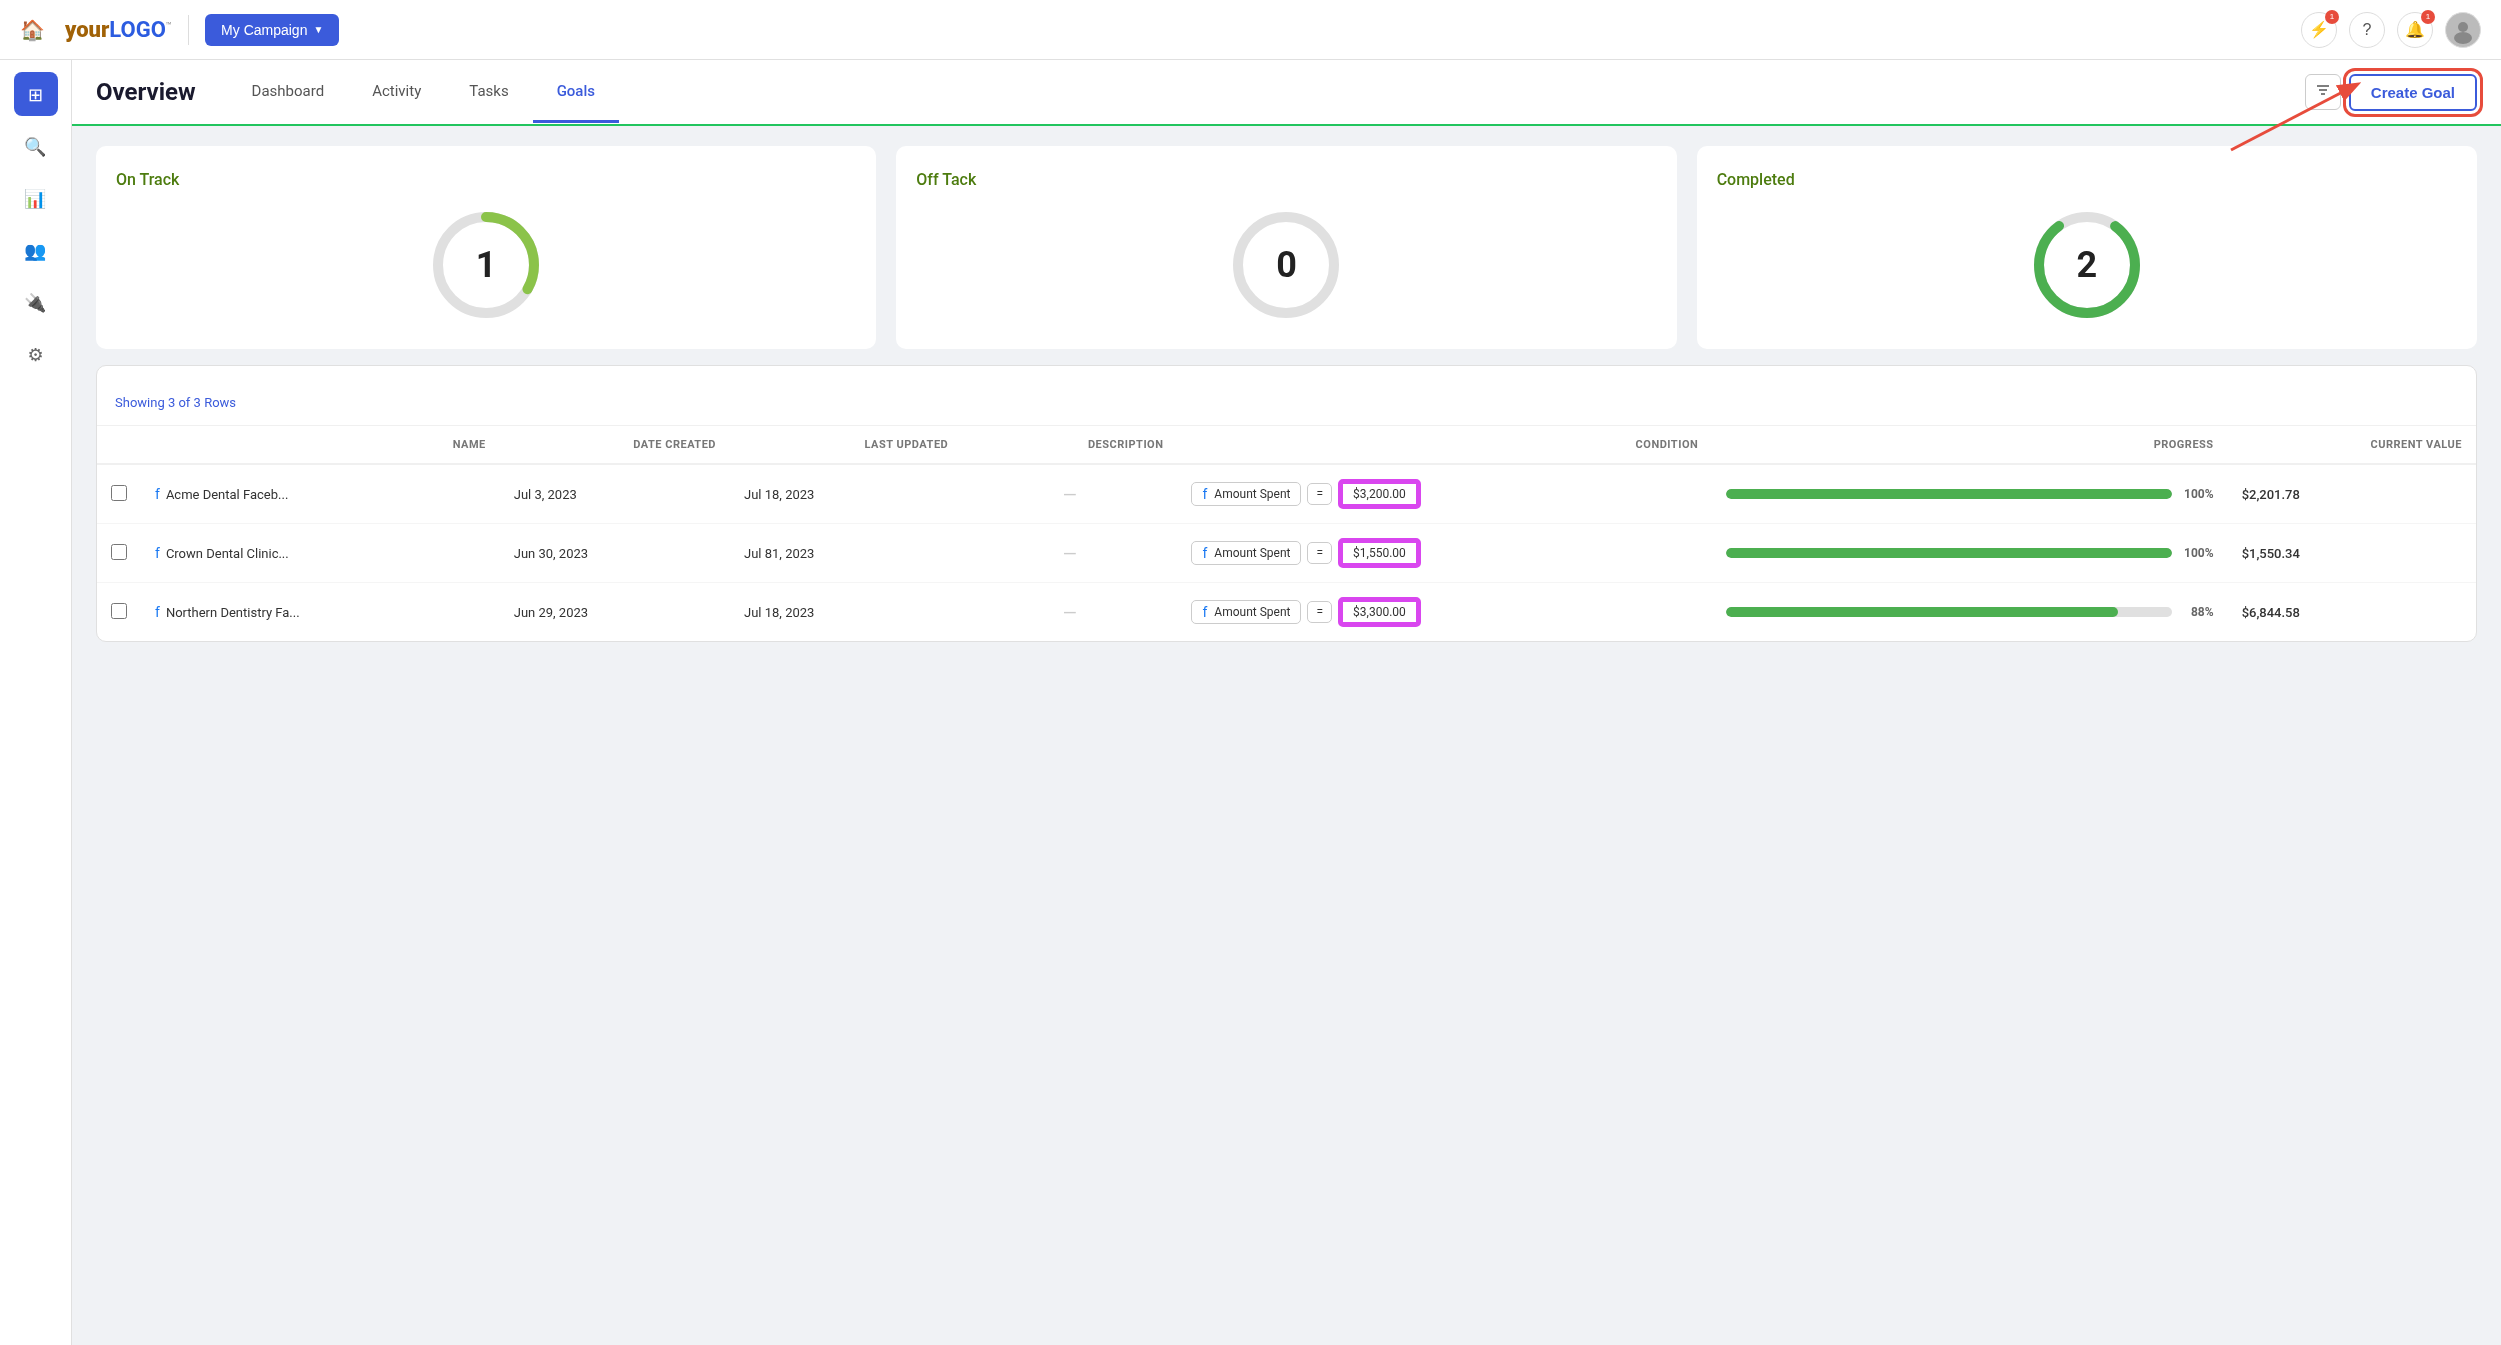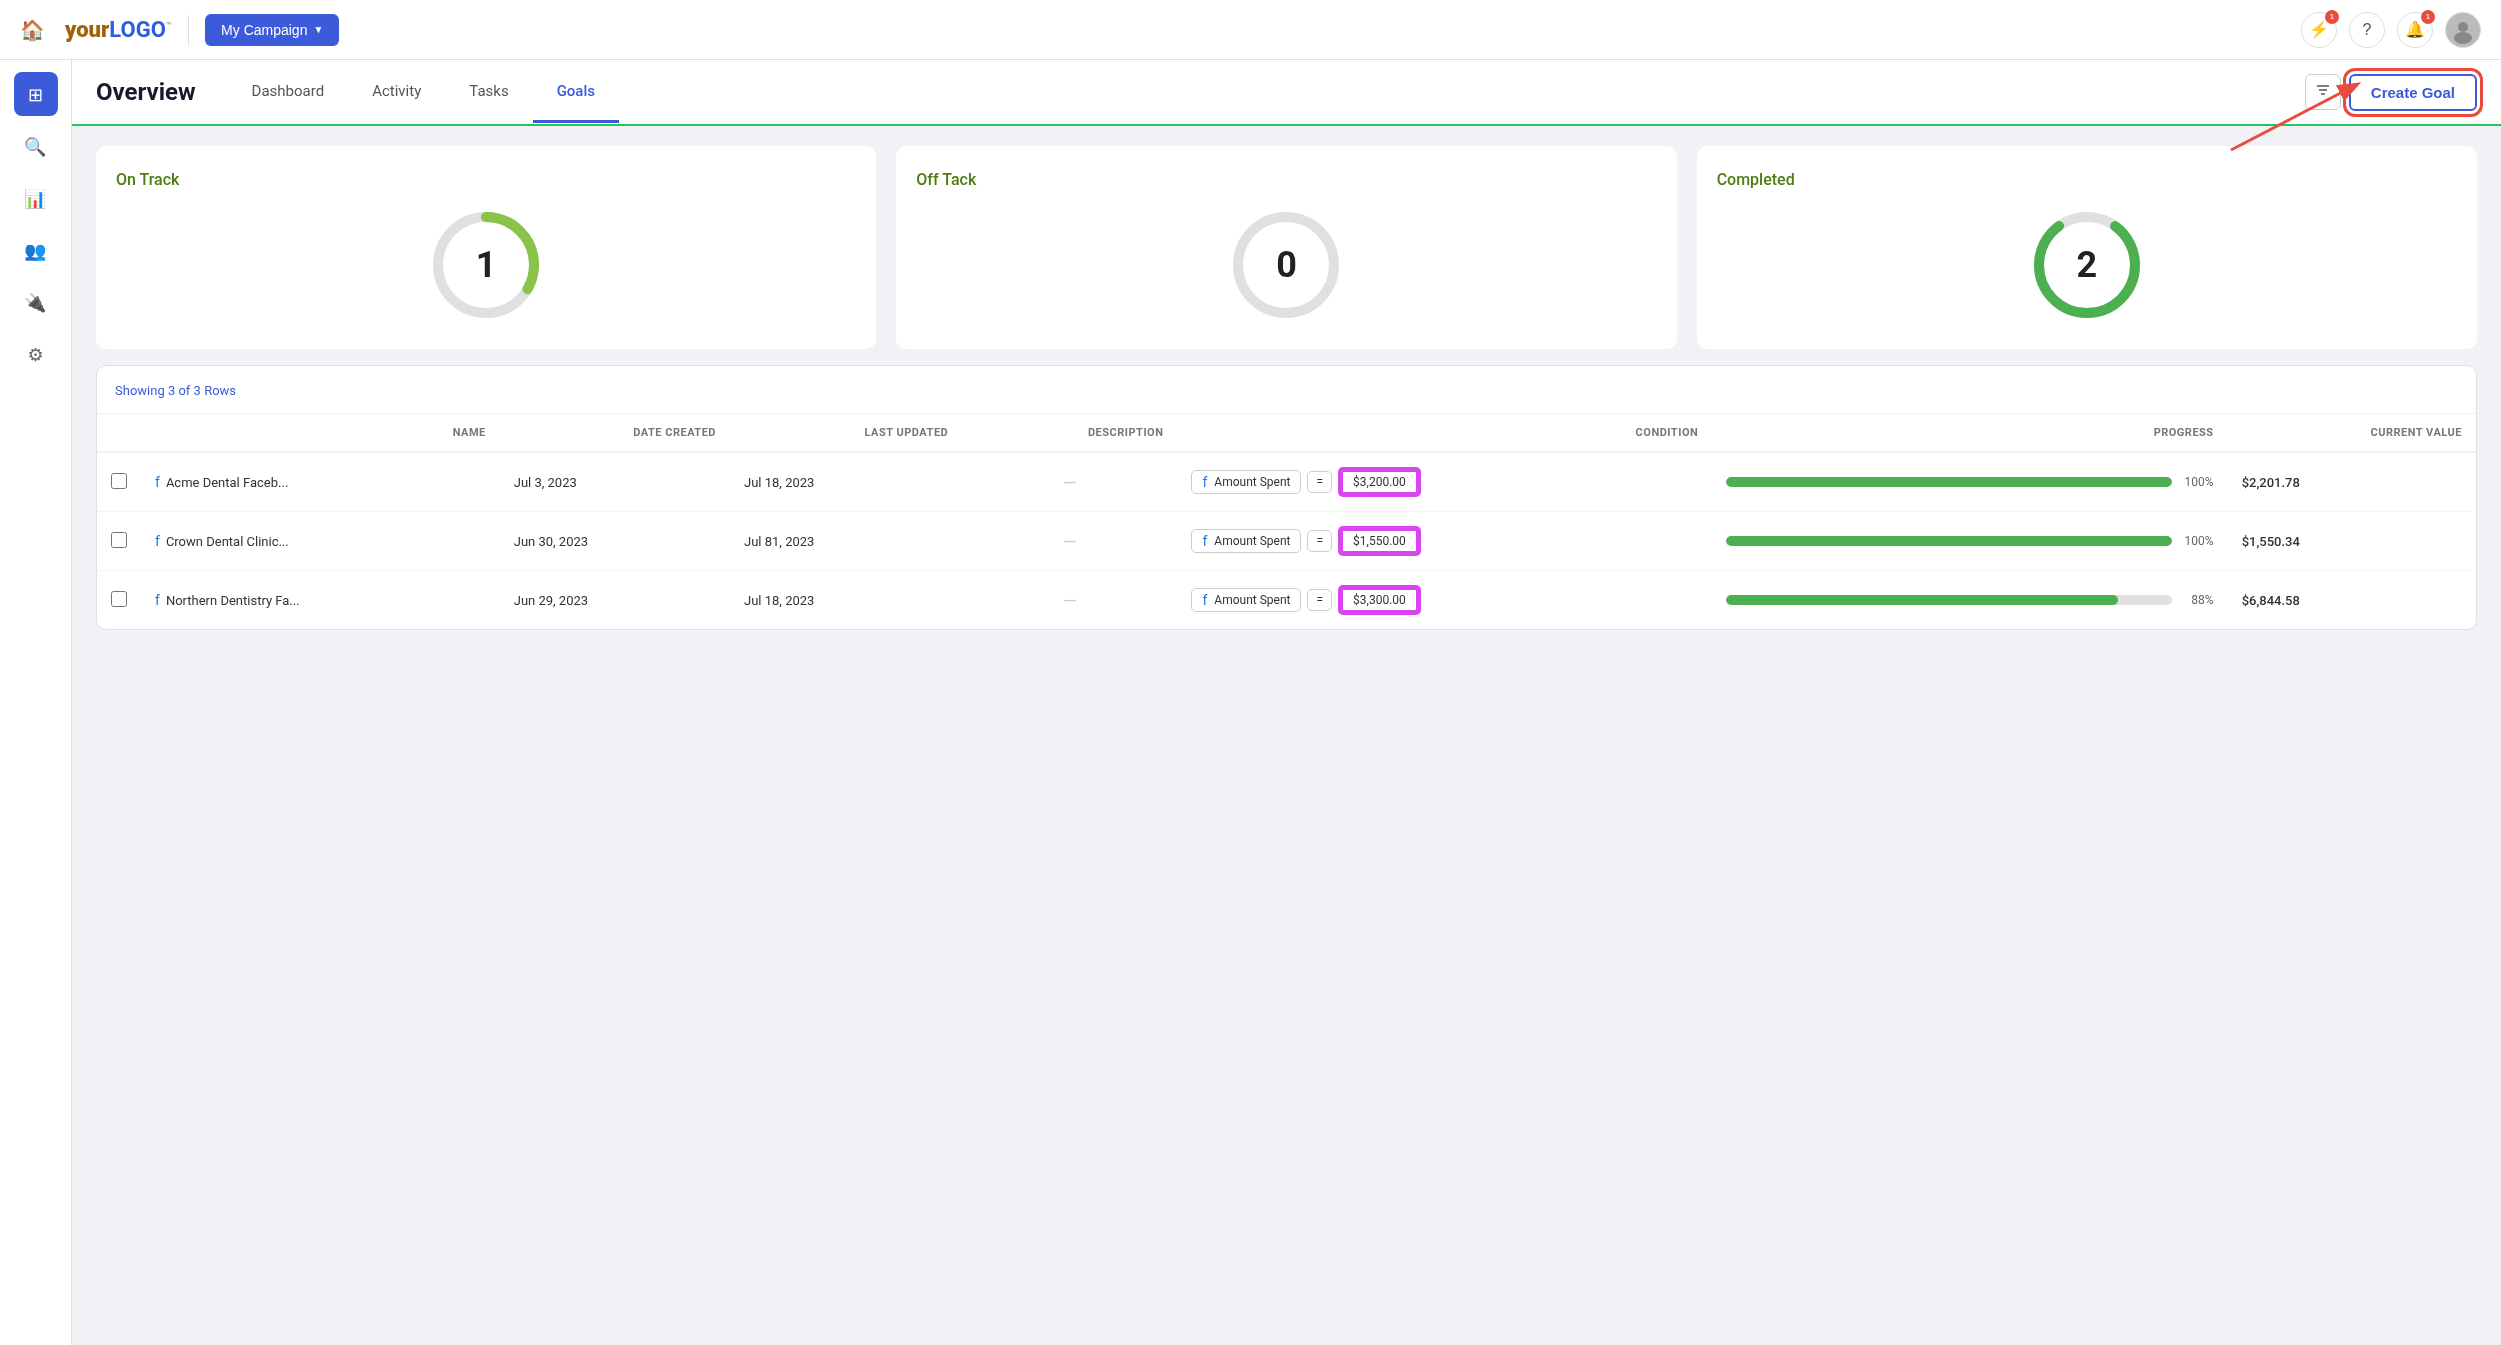--- a/index.html
+++ b/index.html
@@ -94,21 +94,21 @@
     .donut-container { display: flex; align-items: center; justify-content: center; width: 100%; }
     .donut-wrapper { position: relative; width: 120px; height: 120px; }
     .donut-wrapper .donut-num {
       position: absolute; top: 50%; left: 50%; transform: translate(-50%, -50%);
       font-size: 36px; font-weight: 700; color: #222;
     }
 
     
     .table-section { padding: 16px 24px; }
     .table-container { background: #fff; border-radius: 10px; overflow: hidden; border: 1px solid #e0e0e0; }
-    .table-meta { padding: 14px 18px; border-bottom: 1px solid #f0f0f0; }
+    .table-meta { padding: 14px 18px; border-bottom: 1px solid #f0f0f0; margin-top: 12px; }
     .table-meta-text { font-size: 13px; color: #3b5bdb; }
     table { width: 100%; border-collapse: collapse; }
     thead tr { border-bottom: 2px solid #f0f0f0; }
     th {
       padding: 12px 14px; font-size: 11px; font-weight: 700; color: #777;
       text-align: right; letter-spacing: 0.5px; text-transform: uppercase;
     }
     td { padding: 14px 14px; font-size: 13px; color: #333; border-bottom: 1px solid #f5f5f5; }
     tr:last-child td { border-bottom: none; }
     .row-check { width: 16px; height: 16px; border: 1px solid #ccc; border-radius: 3px; }
@@ -129,21 +129,21 @@
     .value-badge {
       border: 5px solid #d946ef; border-radius: 5px; padding: 3px 10px;
       font-size: 12px; color: #333;
     }
 
     .progress-cell { display: flex; align-items: center; gap: 8px; min-width: 220px; }
     .progress-bar-bg {
       flex: 1; height: 10px; background: #e0e0e0; border-radius: 5px; overflow: hidden;
     }
     .progress-bar-fill { height: 100%; border-radius: 5px; background: #4caf50; }
-    .progress-pct { font-size: 12px; color: #666; min-width: 34px; text-align: right; }
+    .progress-pct { font-size: 12px; color: #666; min-width: 34px; text-align: right; font-weight: bold; }
 
     .current-value { font-size: 13px; color: #333; font-weight: 500; text-align: left; }
 
     .dash-cell { color: #ccc; font-size: 18px; text-align: center; }
 
     
     .donut-svg { transform: rotate(-90deg); }
   </style>
 </head>
 <body>

